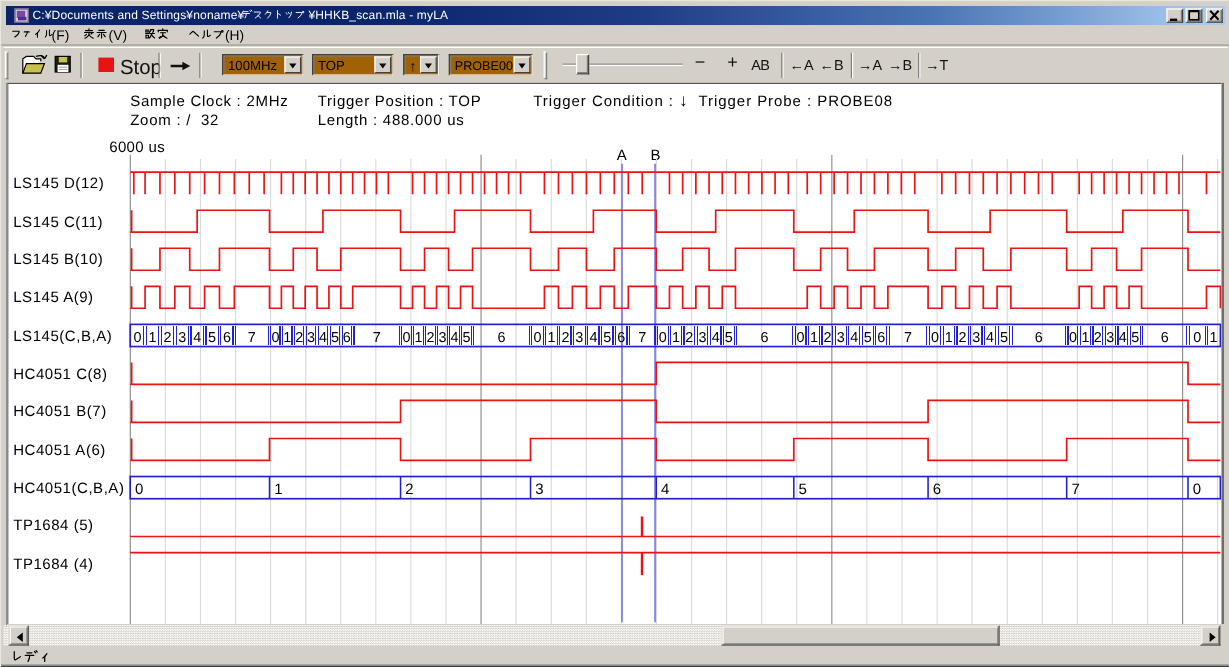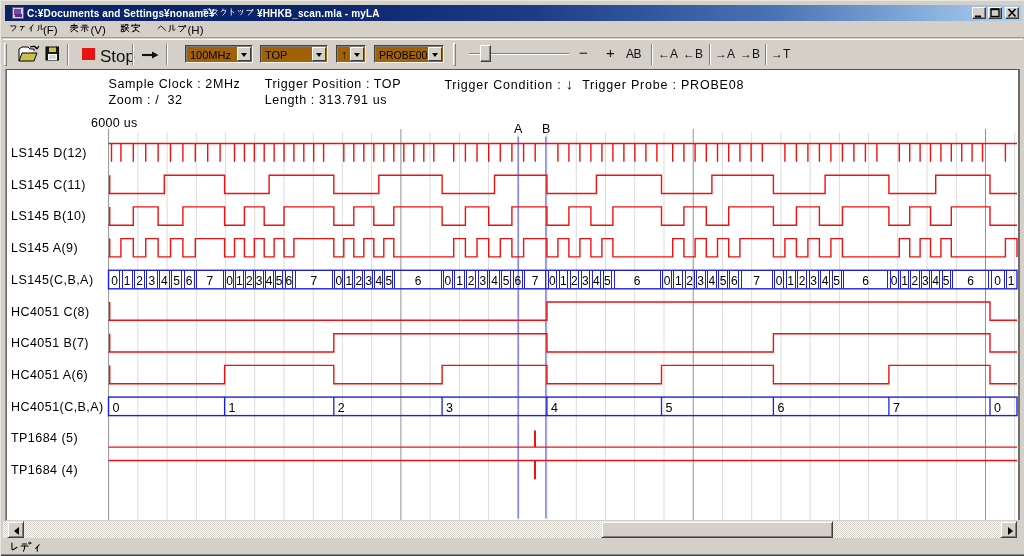--- a/index.html
+++ b/index.html
@@ -1,18 +1,18 @@
 <!DOCTYPE html>
 <html><head><meta charset="utf-8"><style>
 *{margin:0;padding:0;box-sizing:border-box}
 html,body{width:1024px;height:556px;overflow:hidden;background:#d4d0c8;font-family:"Liberation Sans",sans-serif;-webkit-font-smoothing:antialiased}
 .abs{position:absolute}
 #win{position:relative;width:1024px;height:556px;background:#d4d0c8;border-top:1px solid #e8e6e0;border-left:1px solid #e8e6e0}
 #title{position:absolute;left:4px;top:4px;width:1016px;height:15.5px;background:linear-gradient(90deg,#0a246a 0%,#0a246a 30%,#1e3c85 52%,#4a74b4 76%,#a6caf0 98%)}
-#title .txt{position:absolute;top:2.8px;font-size:10px;font-weight:bold;color:#fff;letter-spacing:0.15px;white-space:pre}
+#title .txt{position:absolute;top:2.8px;font-size:10px;font-weight:normal;color:#fff;letter-spacing:0.15px;white-space:pre}
 #ticon{position:absolute;left:7px;top:1.5px;width:12px;height:12px;background:#d8c8e8;border:1px solid #6a5a7a}
 #ticon:before{content:"";position:absolute;left:1px;top:1px;width:7px;height:6px;background:#7a4a9a}
 #ticon:after{content:"";position:absolute;left:2px;bottom:1px;width:7px;height:3px;background:#50308a}
 .tbtn{position:absolute;top:2px;width:14px;height:11.5px;background:#d4d0c8;border:1px solid;border-color:#fff #404040 #404040 #fff;box-shadow:inset -1px -1px 0 #808080}
 #menus{position:absolute;left:0;top:19.5px;width:1024px;height:17.5px;background:#d4d0c8;border-bottom:1px solid #9e9a92}
 #toolbar{position:absolute;left:2px;top:38px;width:1020px;height:29px;background:#d4d0c8;border-top:1px solid #fff}
 .tsep{position:absolute;top:4px;width:2px;height:21px;border-left:1px solid #808080;border-right:1px solid #fff}
 .grip{position:absolute;top:3px;width:3px;height:23px;border:1px solid;border-color:#fff #808080 #808080 #fff}
 .combo{position:absolute;top:5px;height:18px;background:#a16207;border:1px solid;border-color:#404040 #f5f4f2 #f5f4f2 #404040;box-shadow:inset 1px 1px 0 #808080}
 .combo .t{position:absolute;left:4px;top:2.5px;font-size:11px;letter-spacing:0px;white-space:pre}
@@ -103,21 +103,21 @@
  <div class="tsep" style="left:706px"></div>
  <div class="tt" style="left:712px">→A</div>
  <div class="tt" style="left:737px">→B</div>
  <div class="tsep" style="left:762px"></div>
  <div class="tt" style="left:768px">→T</div>
 </div>
 <div id="client">
  <div class="info" style="left:101.5px;top:7px">Sample Clock : 2MHz</div>
  <div class="info" style="left:101.5px;top:23px">Zoom : /  32</div>
  <div class="info" style="left:257.8px;top:7px">Trigger Position : TOP</div>
- <div class="info" style="left:257.8px;top:23px">Length : 313.791 us</div>
+ <div class="info" style="left:257.8px;top:23px">Length : 488.000 us</div>
  <div class="info" style="left:437.4px;top:7px;letter-spacing:0.78px">Trigger Condition : <span style="font-size:14.5px;line-height:1">↓</span>&nbsp; Trigger Probe : PROBE08</div>
  <div class="info" style="left:84px;top:46px;letter-spacing:0.3px">6000 us</div>
  <div class="info" style="left:507px;top:52px;letter-spacing:0">A</div>
  <div class="info" style="left:535px;top:52px;letter-spacing:0">B</div>
 <div class="rl" style="top:76.0px">LS145 D(12)</div>
       <div class="rl" style="top:107.7px">LS145 C(11)</div>
       <div class="rl" style="top:139.4px">LS145 B(10)</div>
       <div class="rl" style="top:171.1px">LS145 A(9)</div>
       <div class="rl" style="top:202.8px">LS145(C,B,A)</div>
       <div class="rl" style="top:234.5px">HC4051 C(8)</div>

